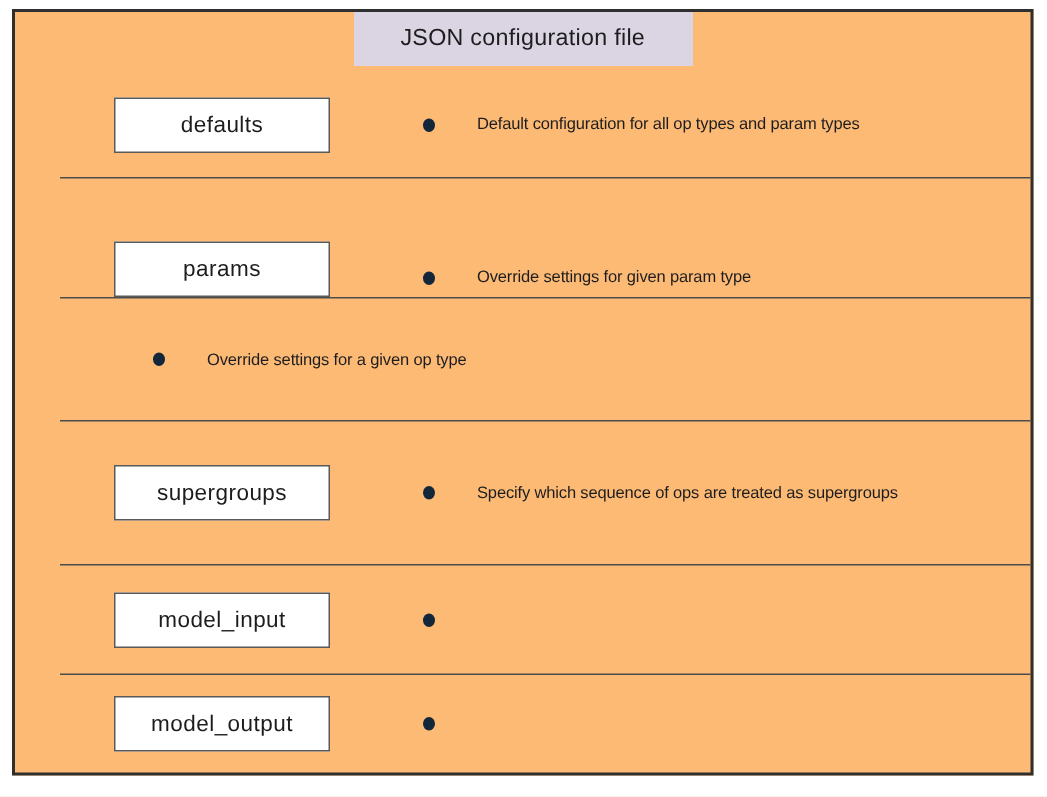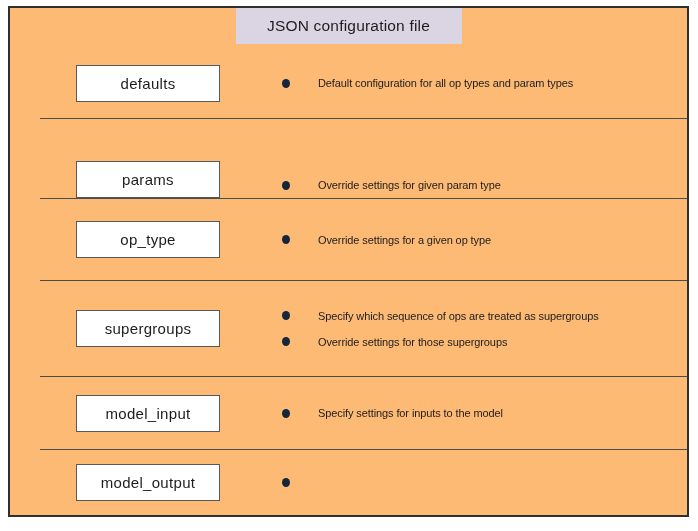--- a/index.html
+++ b/index.html
@@ -108,56 +108,48 @@
     </div>
     <div class="bullets">
   <div class="bullet-row">
     <span class="bullet-dot"></span>
     <span class="bullet-text">Override settings for given param type</span>
   </div>
 </div>
   </div>
 
   <div class="section">
-    <div class="label-box">
-      <span class="label">op_type</span>
-    </div>
     <div class="bullets">
   <div class="bullet-row">
     <span class="bullet-dot"></span>
     <span class="bullet-text">Override settings for a given op type</span>
   </div>
 </div>
   </div>
 
   <div class="section">
     <div class="label-box">
       <span class="label">supergroups</span>
     </div>
     <div class="bullets">
   <div class="bullet-row">
     <span class="bullet-dot"></span>
     <span class="bullet-text">Specify which sequence of ops are treated as supergroups</span>
   </div>
 
-  <div class="bullet-row">
-    <span class="bullet-dot"></span>
-    <span class="bullet-text">Override settings for those supergroups</span>
-  </div>
 </div>
   </div>
 
   <div class="section">
     <div class="label-box">
       <span class="label">model_input</span>
     </div>
     <div class="bullets">
   <div class="bullet-row">
     <span class="bullet-dot"></span>
-    <span class="bullet-text">Specify settings for inputs to the model</span>
   </div>
 </div>
   </div>
 
   <div class="section">
     <div class="label-box">
       <span class="label">model_output</span>
     </div>
     <div class="bullets">
   <div class="bullet-row">

